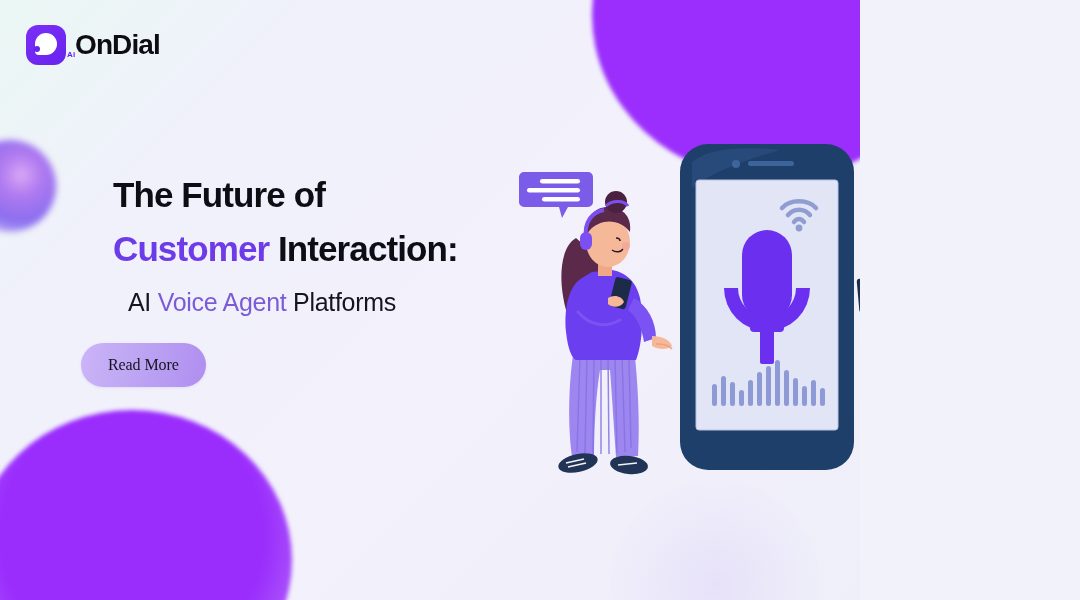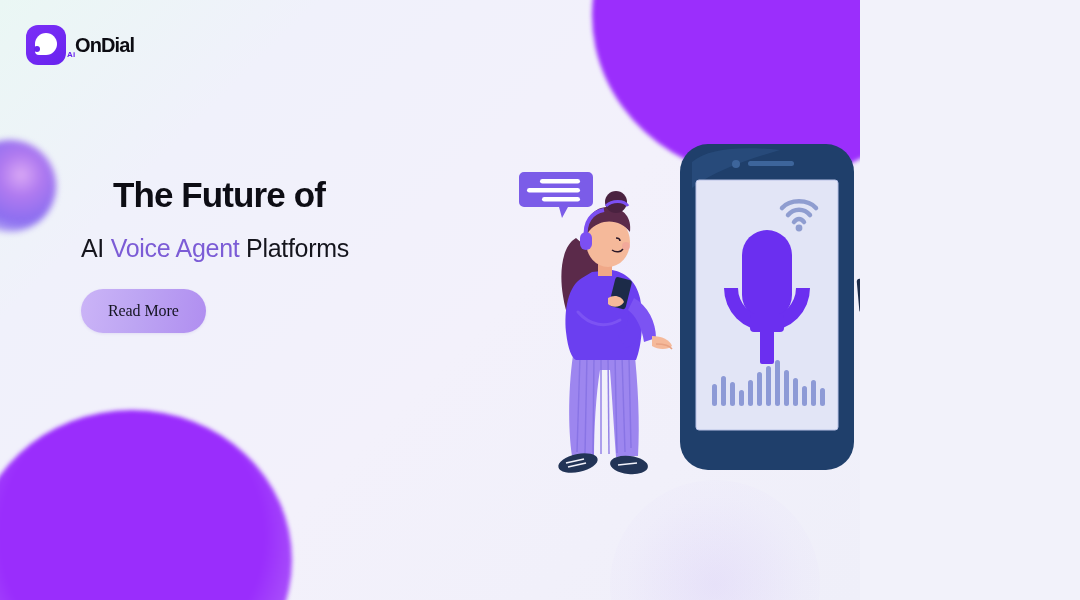--- a/index.html
+++ b/index.html
@@ -66,35 +66,36 @@
     position:absolute; left:8px; top:21px;
     width:6px; height:6px; border-radius:50%;
     background:#6823ee;
   }
   .logo-ai {
     position:absolute; left:41px; top:25px;
     font-size:8px; font-weight:bold; color:#6823ee;
     letter-spacing:0.2px;
   }
   .logo-text {
-    font-size:20px; font-weight:bold; color:#0c0c12;
+    font-size:28px; font-weight:bold; color:#0c0c12;
     letter-spacing:-0.9px;
   }
 
   
   .copy { position:absolute; left:81px; top:168px; z-index:6; }
   .headline {
     font-size:35px; font-weight:bold; color:#0d0d14;
     letter-spacing:-0.9px; line-height:1.54;margin-left:32px;
   }
   .headline .accent { color:#6d3ce8; }
   .subhead {
     margin-top:12px;
     font-size:25px; font-weight:normal; color:#15151d;
     letter-spacing:-0.3px;
+    margin-left:47px;
   }
   .subhead .accent { color:#7c5cd6; }
 
   .read-more {
     display:inline-block;
     margin-top:26px;
     padding:13px 27px;
     border:none;
     border-radius:30px;
     background:linear-gradient(100deg,#cbb4f7 0%, #bda5f3 45%, #b08ef0 100%);
@@ -130,20 +131,23 @@
       <div class="bubble-dot"></div>
       <div class="logo-ai">Ai</div>
     </div>
     <div class="logo-text">OnDial</div>
   </div>
 
   <div class="copy">
     <div class="headline">
       <div>
         <span>The Future of</span>
+      </div>
+      <div>
+        <span class="accent">Customer</span><span> Interaction:</span>
       </div>
     </div>
     <div class="subhead">
       <span>AI </span><span class="accent">Voice Agent</span><span> Platforms</span>
     </div>
     <button class="read-more">Read More</button>
   </div>
 
   <div class="illus">
 

